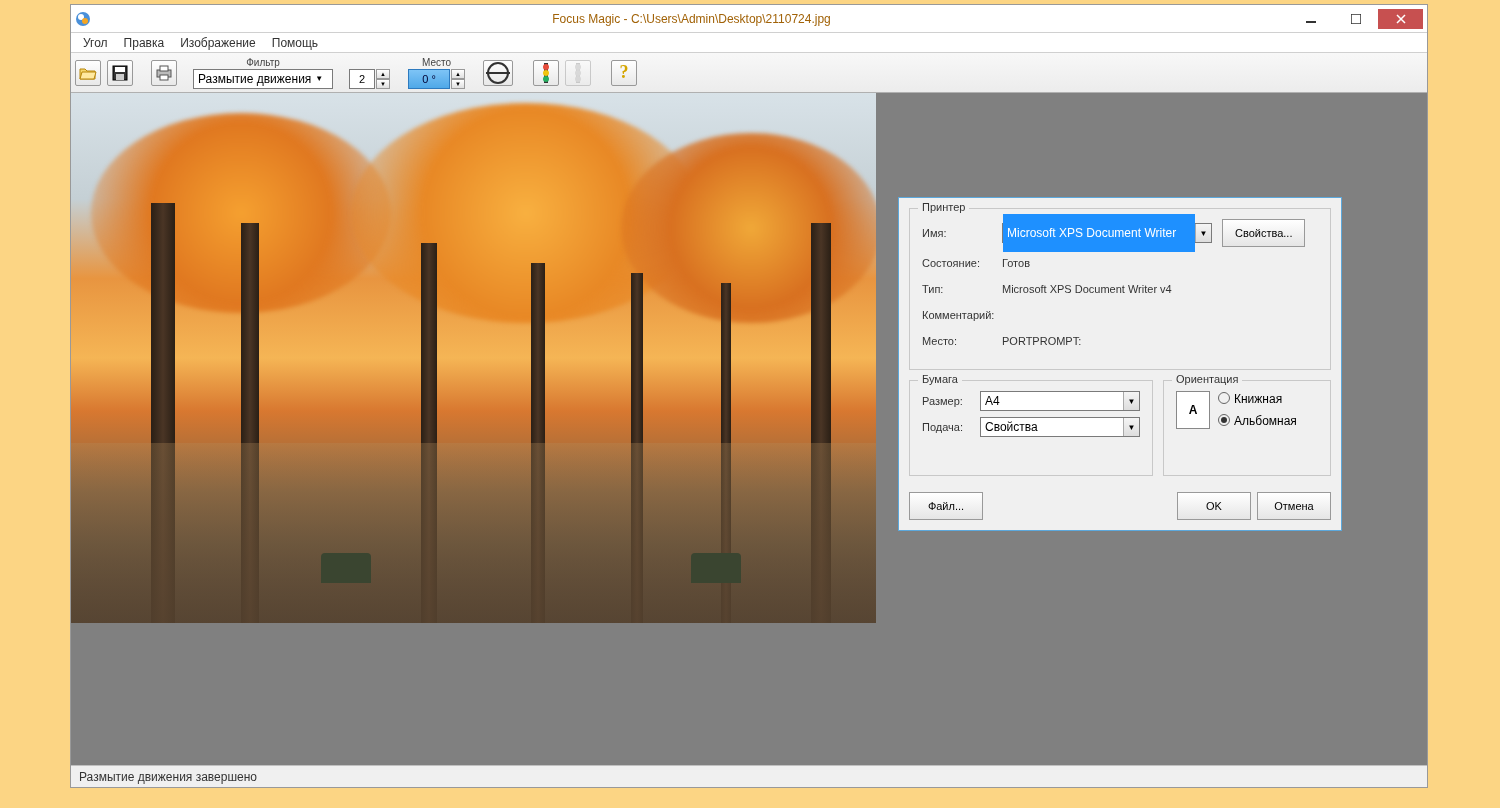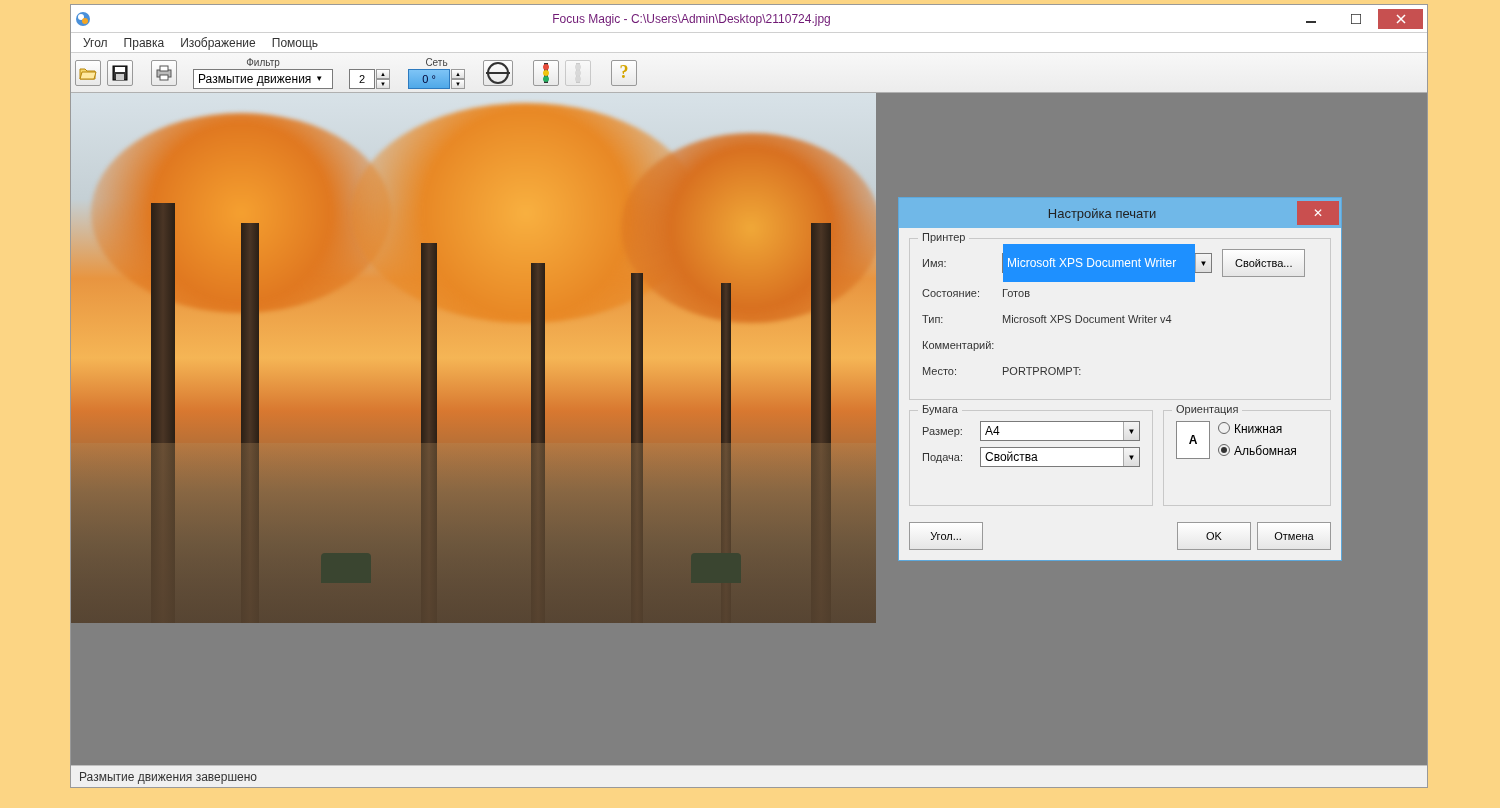--- a/index.html
+++ b/index.html
@@ -1,20 +1,20 @@
 <!DOCTYPE html>
 <html><head>
 <meta charset="utf-8">
 <style>
 *{box-sizing:border-box;margin:0;padding:0;font-family:"Segoe UI",Tahoma,sans-serif;font-size:12px}
 body{background:#fcd584;width:1500px;height:808px;overflow:hidden;position:relative}
 .app-window{position:absolute;left:70px;top:4px;width:1358px;height:784px;background:#fff;border:1px solid #999;display:flex;flex-direction:column}
 .titlebar{height:28px;background:#fff;display:flex;align-items:center;padding:0 4px;border-bottom:1px solid #d0d0d0}
 .titlebar-icon{width:16px;height:16px;margin-right:4px;display:flex;align-items:center;justify-content:center}
-.titlebar-title{flex:1;text-align:center;color:#701a75;font-size:12px}
+.titlebar-title{flex:1;text-align:center;color:#a16207;font-size:12px}
 .win-controls{display:flex;gap:0}
 .win-btn{width:45px;height:20px;display:flex;align-items:center;justify-content:center;cursor:pointer}
 .win-btn.close{background:#c75050;color:#fff}
 .menubar{height:20px;background:#fff;display:flex;align-items:center;padding:0 4px;border-bottom:1px solid #d0d0d0}
 .menu-item{padding:2px 8px;cursor:pointer;color:#333}
 .toolbar{height:40px;background:linear-gradient(#f8f8f8,#ececec);border-bottom:1px solid #b0b0b0;display:flex;align-items:center;padding:2px 4px;gap:6px}
 .tb-btn{width:26px;height:26px;border:1px solid #999;background:linear-gradient(#fff,#e8e8e8);display:flex;align-items:center;justify-content:center;cursor:pointer;border-radius:2px}
 .tb-group{display:flex;flex-direction:column;align-items:center;gap:1px}
 .tb-group-label{font-size:10px;color:#444}
 .tb-dropdown{height:20px;border:1px solid #7a7a7a;background:#fff;display:flex;align-items:center;padding:0 2px 0 4px;cursor:pointer;font-size:11px}
@@ -129,21 +129,21 @@
     <div style="width:4px"></div>
     <div style="display:flex;align-items:flex-end;gap:1px;margin-top:12px">
       <input class="tb-input" value="2" style="">
       <div class="spinner">
         <div class="spinner-btn">▲</div>
         <div class="spinner-btn">▼</div>
       </div>
     </div>
     <div style="width:6px"></div>
     <div class="tb-group">
-      <div class="tb-group-label">Сеть</div>
+      <div class="tb-group-label">Место</div>
       <div style="display:flex;gap:1px">
         <div class="angle-display">0 °</div>
         <div class="spinner">
           <div class="spinner-btn">▲</div>
           <div class="spinner-btn">▼</div>
         </div>
       </div>
     </div>
     <div style="width:6px"></div>
     <div class="tb-btn" style="width:30px">
@@ -189,26 +189,20 @@
       <div style="position:absolute;bottom:40px;left:620px;width:50px;height:30px;background:#3a4530;border-radius:4px 4px 0 0"></div>
     </div>
   </div>
 
   <div class="statusbar">
     <span>Размытие движения завершено</span>
   </div>
 </div>
 
 <div class="dialog">
-  <div class="dialog-titlebar">
-    <div class="dialog-title">Настройка печати</div>
-    <div class="dialog-close">
-      <span>✕</span>
-    </div>
-  </div>
   <div class="dialog-body">
     <div class="fieldset">
       <div class="fieldset-legend">Принтер</div>
       <div class="fld-row">
         <div class="fld-label">Имя:</div>
         <div class="fld-select highlighted">
           <span class="sel-text">Microsoft XPS Document Writer</span>
           <span class="sel-arrow">▼</span>
         </div>
         <div style="width:10px"></div>
@@ -268,19 +262,19 @@
                 <span class="radio-dot checked"></span>
                 <span>Альбомная</span>
               </div>
             </div>
           </div>
         </div>
       </div>
     </div>
 
     <div class="dialog-footer">
-      <div class="btn">Угол...</div>
+      <div class="btn">Файл...</div>
       <div class="spacer"></div>
       <div class="btn">OK</div>
       <div class="btn">Отмена</div>
     </div>
   </div>
 </div>
 
 </body></html>

